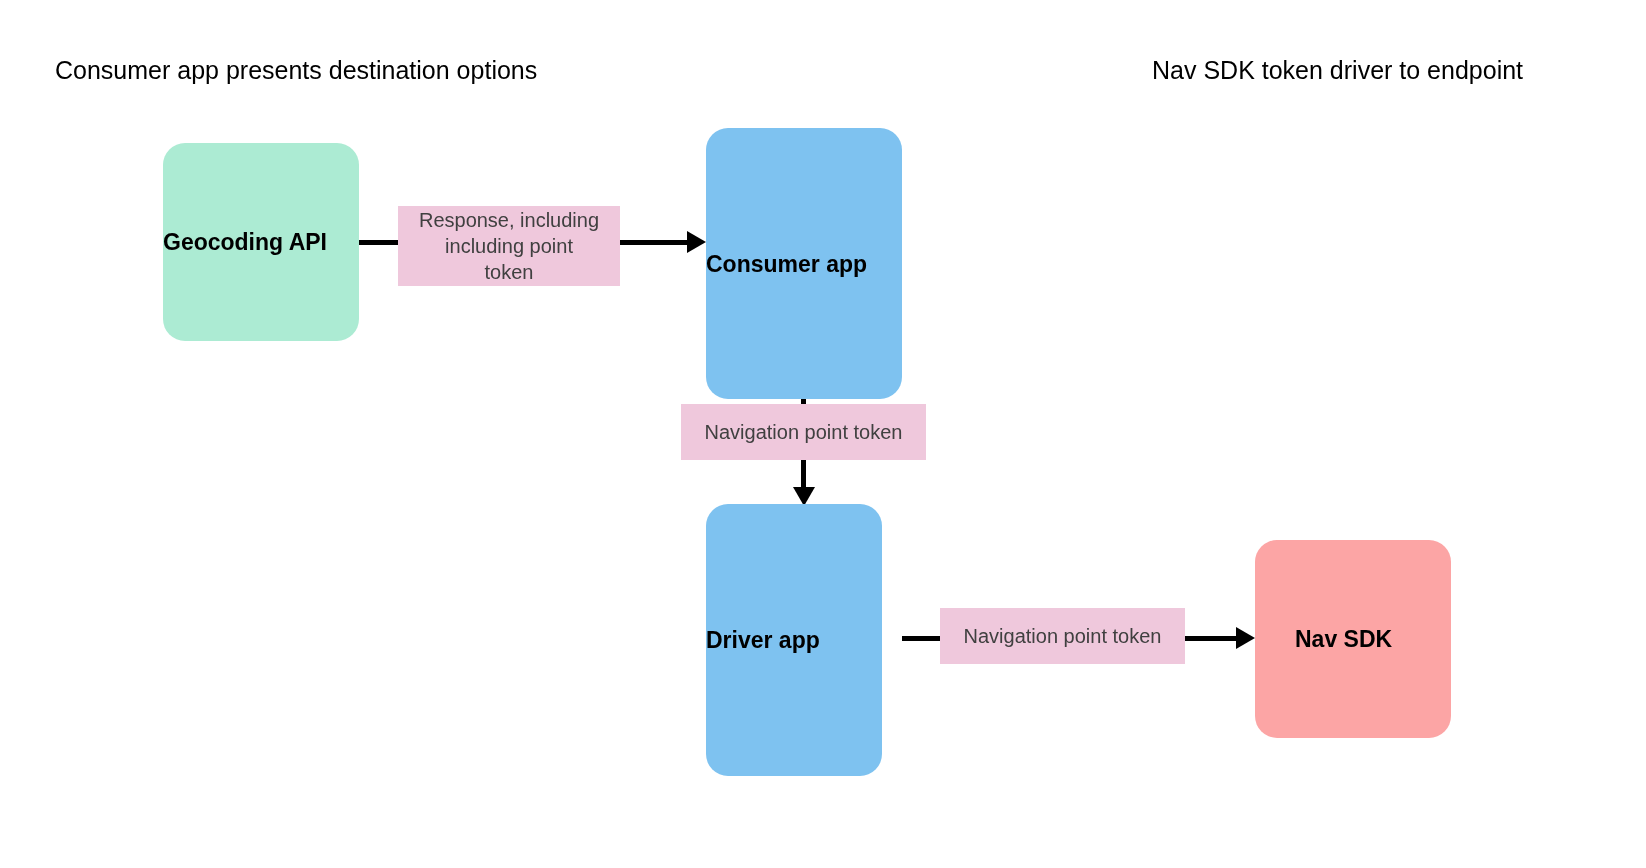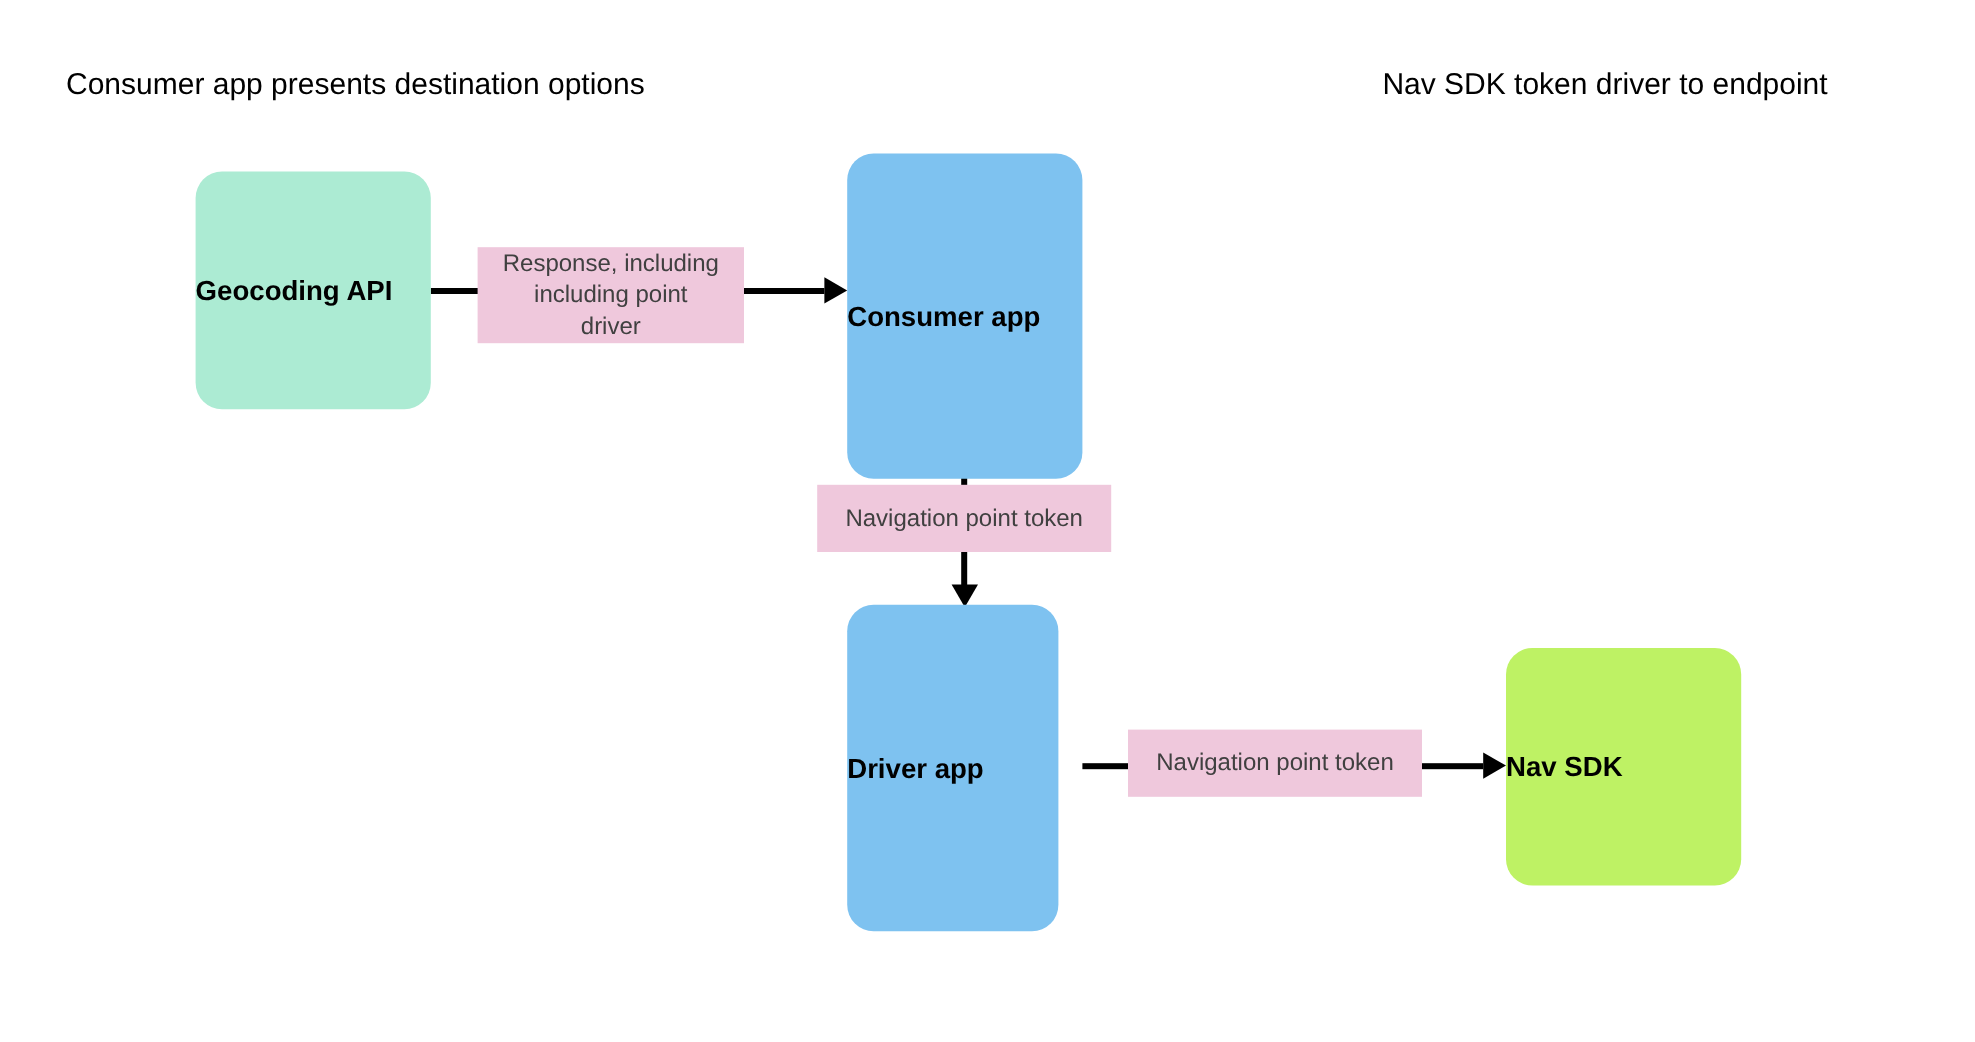--- a/index.html
+++ b/index.html
@@ -56,21 +56,22 @@
   #node-consumer {
     left: 706px; top: 128px; width: 196px; height: 271px;
     background: #7EC2F0;
   }
   #node-driver {
     left: 706px; top: 504px; width: 176px; height: 272px;
     background: #7EC2F0;
   }
   #node-navsdk {
     left: 1255px; top: 540px; width: 196px; height: 198px;
-    background: #bef264;
+    background: #fca5a5;
+    padding-left: 40px;
   }
 
   
   .line-h {
     position: absolute;
     height: 5px;
     background: #000000;
     z-index: 1;
   }
   .line-v {
@@ -161,21 +162,21 @@
   </div>
 
   <div class="node" id="node-navsdk">
     <span class="node-label">Nav SDK</span>
   </div>
 
   <div class="edge-label" id="label-response">
       <div>
         <div>Response, including</div>
         <div>including point</div>
-        <div>driver</div>
+        <div>token</div>
       </div>
     </div>
 
   <div class="edge-label" id="label-nav-token-1">
       <div>
         <div>Navigation point token</div>
       </div>
     </div>
 
   <div class="edge-label" id="label-nav-token-2">

